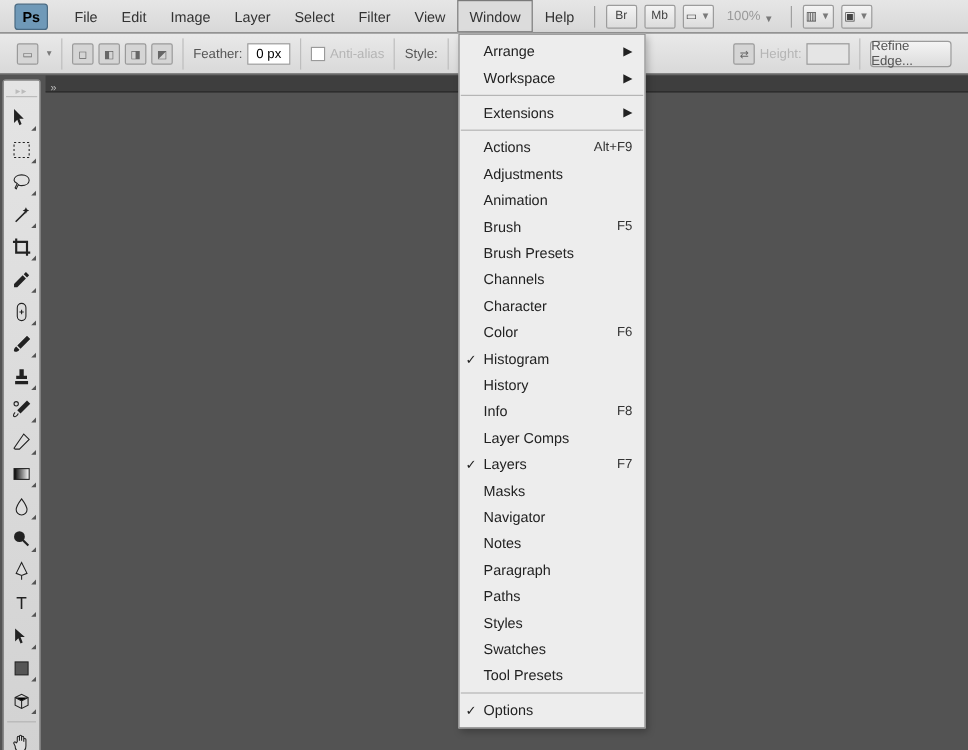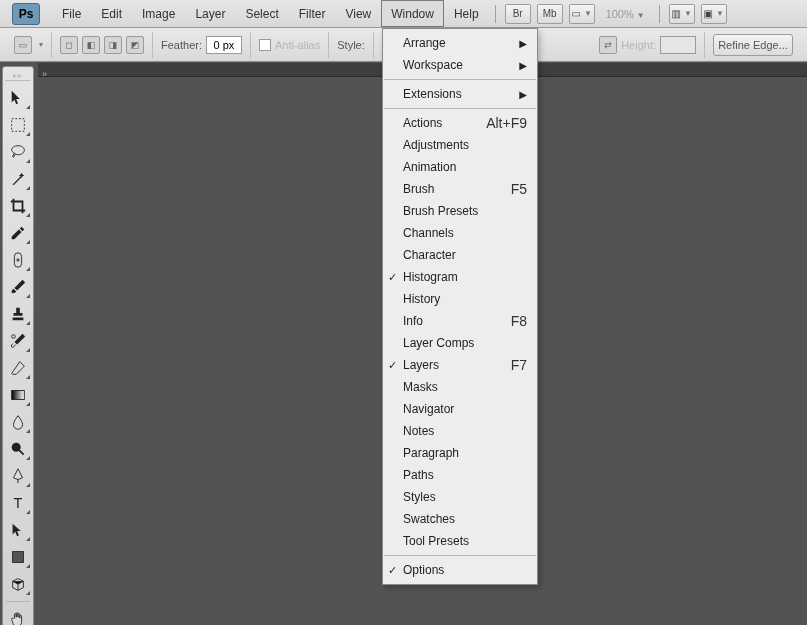--- a/index.html
+++ b/index.html
@@ -14,25 +14,25 @@
   .zoom { font-size: 11px; color: #9a9a9a; padding: 0 8px; display: flex; align-items: flex-end; }
   .tri { font-size: 8px; color: #7a7a7a; margin-left: 3px; }
 
   .optionsbar { display: flex; align-items: center; height: 34px; background: linear-gradient(#e9e9e9,#d9d9d9); border-bottom: 1px solid #8a8a8a; font-size: 11px; color: #555; padding: 0 6px; }
   .ob-group { display: flex; align-items: center; gap: 4px; padding: 0 8px; border-right: 1px solid #bdbdbd; height: 26px; }
   .ob-group:last-child { border-right: none; }
   .small-icon { width: 18px; height: 18px; background: #d5d5d5; border: 1px solid #9a9a9a; border-radius: 2px; display:flex; align-items:center; justify-content:center; font-size:9px; color:#666;}
   .numfield { width: 36px; height: 18px; background: #fff; border: 1px solid #9a9a9a; font-size: 11px; padding: 0 3px; text-align: center; }
   .check { width: 12px; height: 12px; background: #fff; border: 1px solid #9a9a9a; }
   .disabled { color: #b5b5b5; }
-  .refine { width: 80px; height: 22px; background: linear-gradient(#f4f4f4,#dcdcdc); border: 1px solid #9c9c9c; border-radius: 3px; font-size: 11px; color: #555; display:flex; align-items:center; justify-content:center; }
+  .refine { width: 68px; height: 22px; background: linear-gradient(#f4f4f4,#dcdcdc); border: 1px solid #9c9c9c; border-radius: 3px; font-size: 11px; color: #555; display:flex; align-items:center; justify-content:center; }
 
   .dropdown { position: absolute; left: 382px; top: 28px; width: 156px; background: #ededed; border: 1px solid #8a8a8a; box-shadow: 2px 3px 6px rgba(0,0,0,0.25); padding: 3px 0; font-size: 12px; color: #222; z-index: 50; }
   .dd-row { display: flex; align-items: center; height: 22px; padding: 0 10px 0 20px; position: relative; cursor: default; }
-  .dd-row .shortcut { margin-left: auto; font-size: 14px; color: #333; text-align: right; }
+  .dd-row .shortcut { margin-left: auto; font-size: 11px; color: #333; text-align: right; }
   .dd-row .arrow { margin-left: auto; font-size: 10px; }
   .dd-sep { height: 1px; background: #b5b5b5; margin: 3px 1px; }
   .dd-check::before { content: "✓"; position: absolute; left: 5px; font-size: 11px; }
 
   .toolstrip { position: absolute; left: 2px; top: 66px; width: 32px; background: linear-gradient(#e4e4e4,#d2d2d2); border: 1px solid #8a8a8a; border-radius: 3px; padding: 4px 2px; display: flex; flex-direction: column; align-items: center; gap: 3px; }
   .toolstrip .grip { width: 100%; height: 10px; display:flex; align-items:center; justify-content:center; color:#bbb; font-size:8px; letter-spacing:1px; border-bottom:1px solid #bbb; margin-bottom:2px;}
   .tool { width: 26px; height: 24px; display: flex; align-items: center; justify-content: center; border-radius: 2px; position:relative; }
   .tool svg { width: 18px; height: 18px; }
   .tool .corner { position:absolute; right:1px; bottom:1px; width:0; height:0; border-left:4px solid transparent; border-bottom:4px solid #555; }
   .tool-sep { width: 24px; height:1px; background:#b5b5b5; margin:2px 0;}
@@ -135,20 +135,24 @@
     </div>
     <div class="dd-row">
       <span>Brush Presets</span>
     </div>
     <div class="dd-row">
       <span>Channels</span>
     </div>
     <div class="dd-row">
       <span>Character</span>
     </div>
+    <div class="dd-row">
+      <span>Color</span>
+      <span class="shortcut">F6</span>
+    </div>
     <div class="dd-row dd-check">
       <span>Histogram</span>
     </div>
     <div class="dd-row">
       <span>History</span>
     </div>
     <div class="dd-row">
       <span>Info</span>
       <span class="shortcut">F8</span>
     </div>

